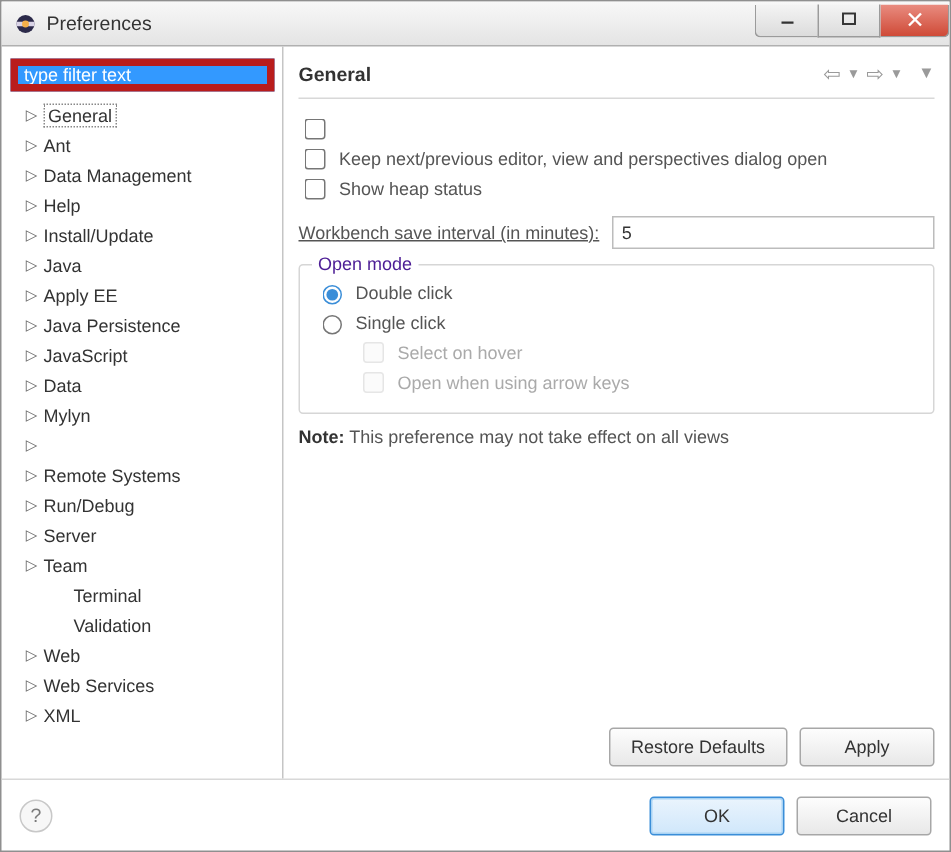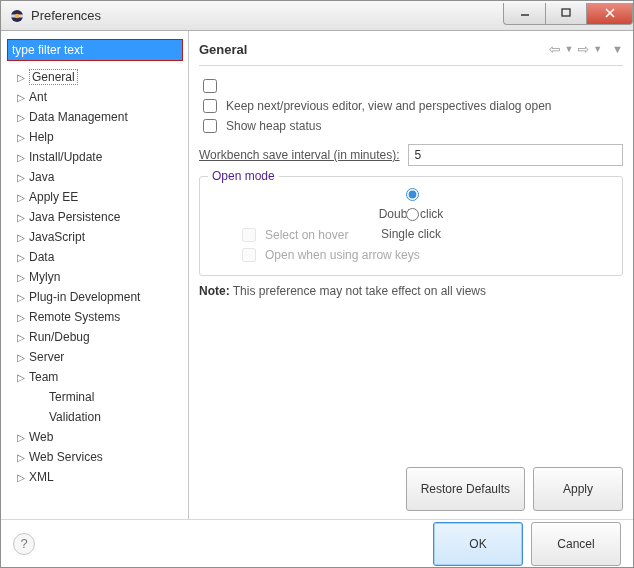--- a/index.html
+++ b/index.html
@@ -58,21 +58,21 @@
   .sidebar {
     width: 188px;
     border-right: 1px solid #c5c5c5;
     padding: 6px 4px 6px 4px;
     display: flex;
     flex-direction: column;
   }
   .filter-input {
     width: 176px;
     height: 22px;
-    border: 1px solid #b91c1c;
+    border: 5px solid #b91c1c;
     padding: 2px 4px;
     font-size: 12px;
     color: #fff;
     background: #3399ff;
     margin: 2px 2px 6px 2px;
   }
   .filter-input::selection { background:#3399ff; color:#fff; }
   .tree {
     flex: 1;
     overflow: auto;
@@ -164,36 +164,35 @@
     top: -8px; left: 8px;
     background: #fff;
     padding: 0 4px;
     color: #4c1d95;
   }
   .radio-row {
     display: flex;
     align-items: center;
     gap: 6px;
     height: 20px;
-    flex-direction: column;
   }
   .radio-row input[type=radio]{ accent-color:#3b8ed8; }
   .sub-checks { padding-left: 28px; }
   .note-row { margin-top: 8px; color:#555; }
   .note-row b { color:#333; }
   .main-footer {
     margin-top: auto;
     display: flex;
     justify-content: flex-end;
     gap: 8px;
     padding-top: 10px;
   }
   .btn {
     min-width: 90px;
-    height: 44px;
+    height: 26px;
     border: 1px solid #a7a7a7;
     border-radius: 3px;
     background: linear-gradient(#fdfdfd,#e8e8e8);
     font-size: 12px;
     color:#333;
     cursor: default;
     padding: 0 14px;
     text-align: center;
   }
   
@@ -296,21 +295,20 @@
         <div class="tree-item">
           <span class="arrow">▷</span>
           <span class="label">Data</span>
         </div>
         <div class="tree-item">
           <span class="arrow">▷</span>
           <span class="label">Mylyn</span>
         </div>
         <div class="tree-item">
           <span class="arrow">▷</span>
-          <span class="label">Plug-in Development</span>
         </div>
         <div class="tree-item">
           <span class="arrow">▷</span>
           <span class="label">Remote Systems</span>
         </div>
         <div class="tree-item">
           <span class="arrow">▷</span>
           <span class="label">Run/Debug</span>
         </div>
         <div class="tree-item">

